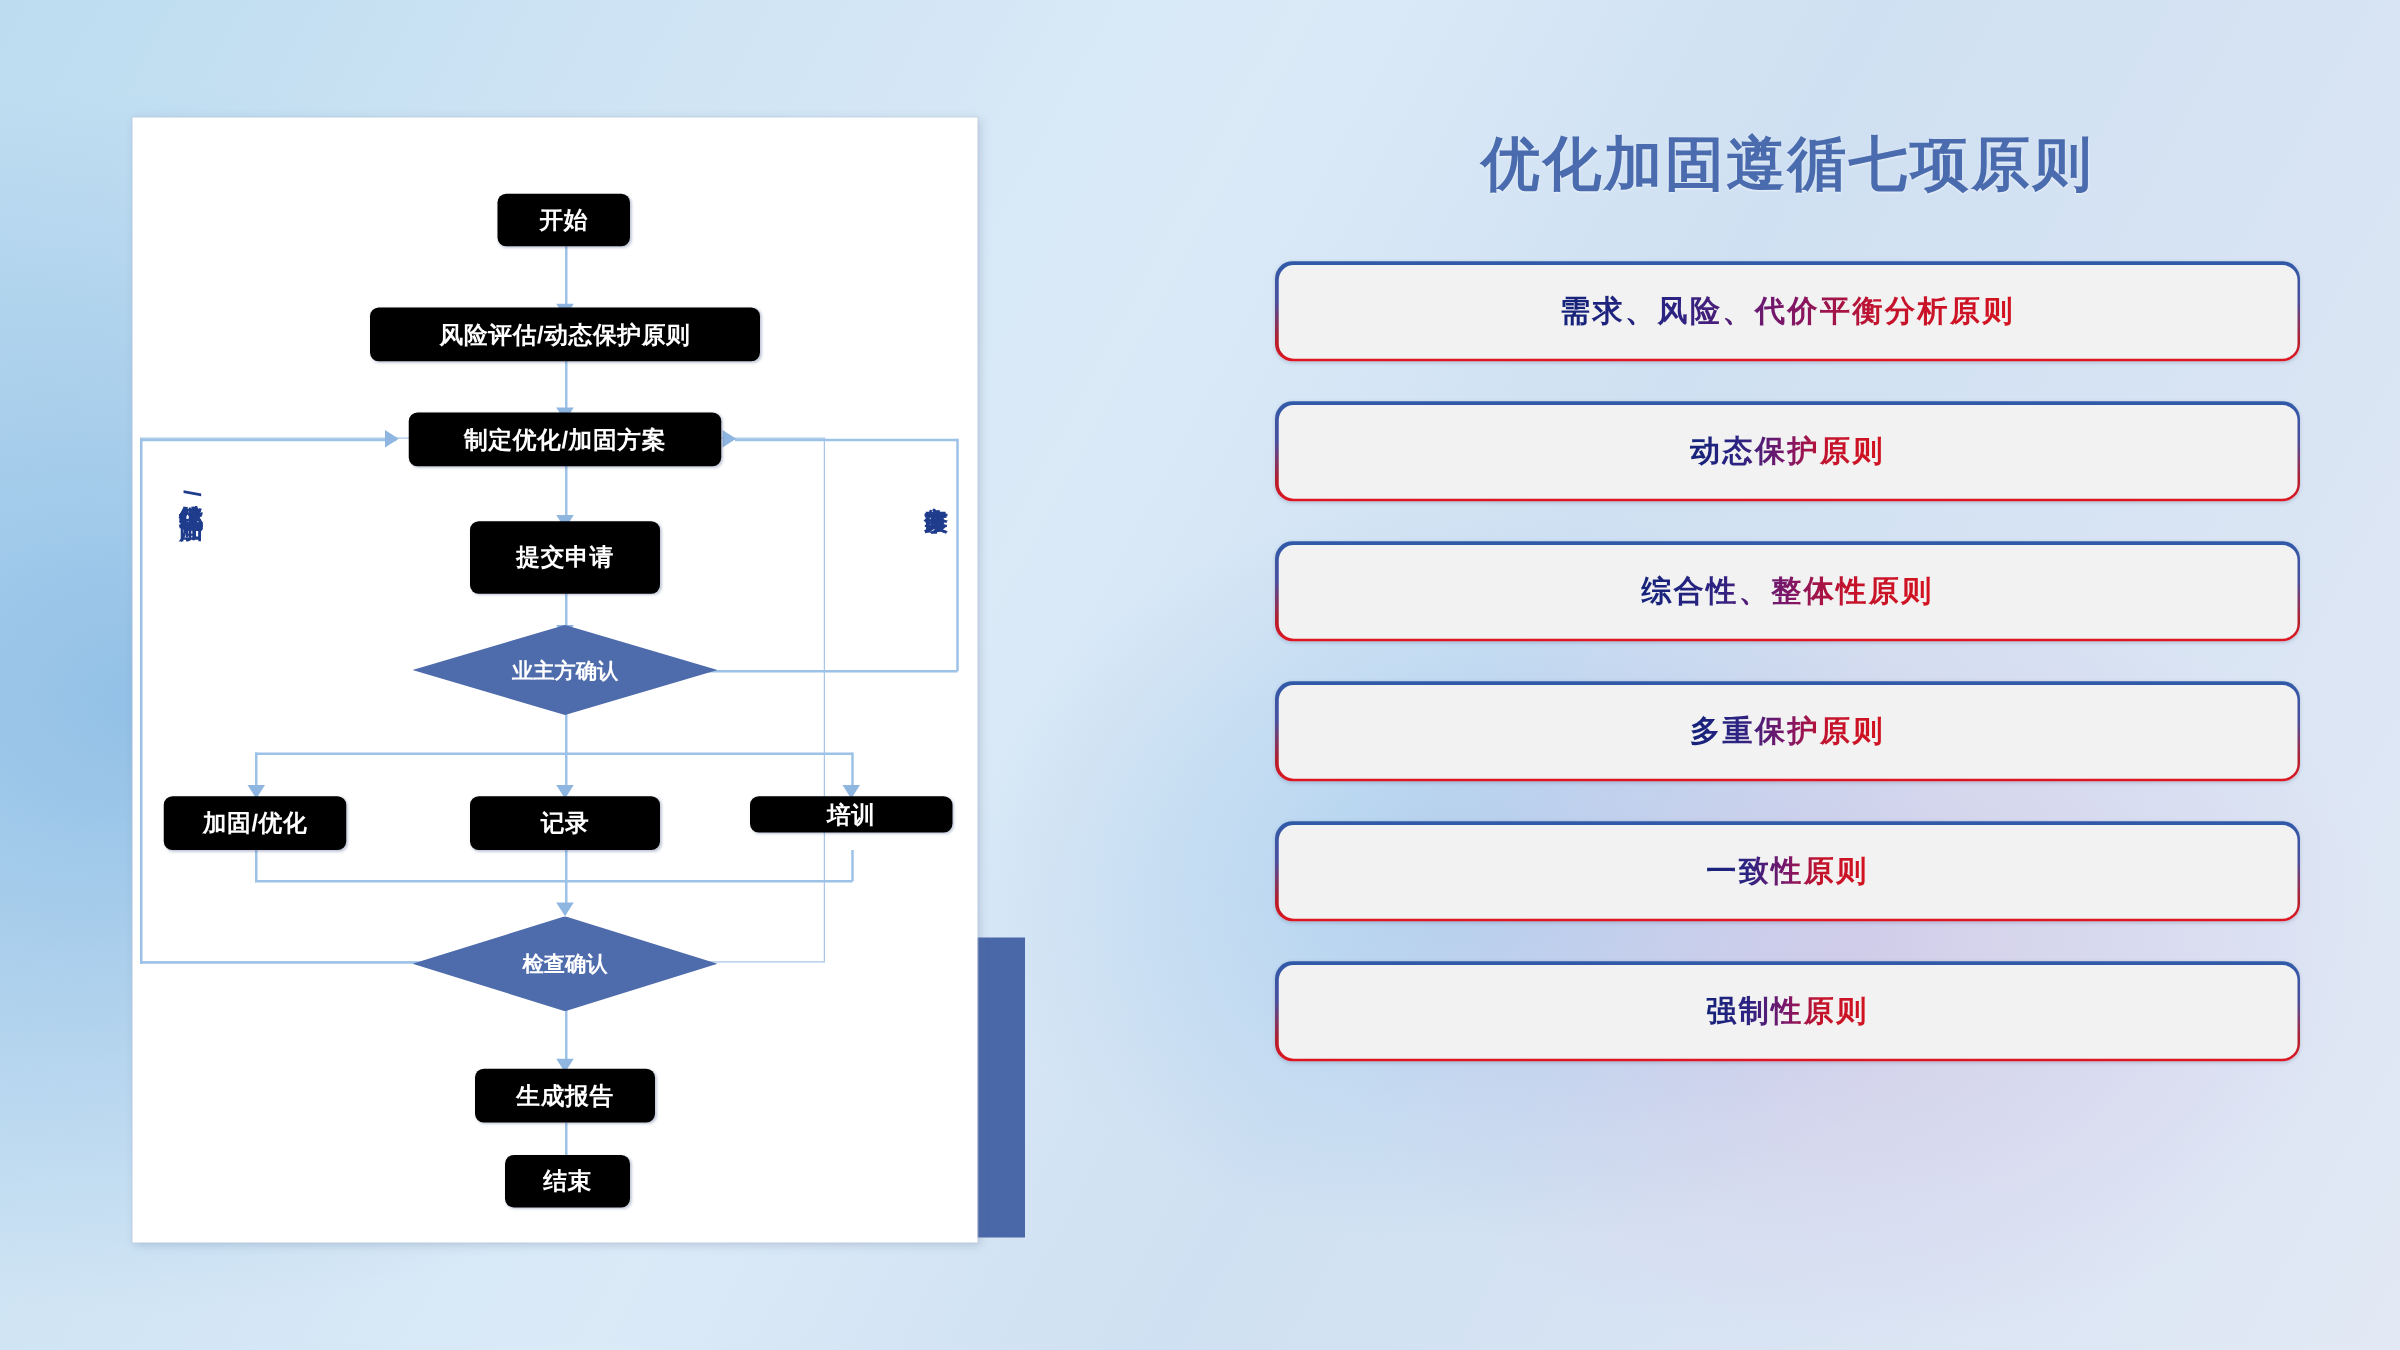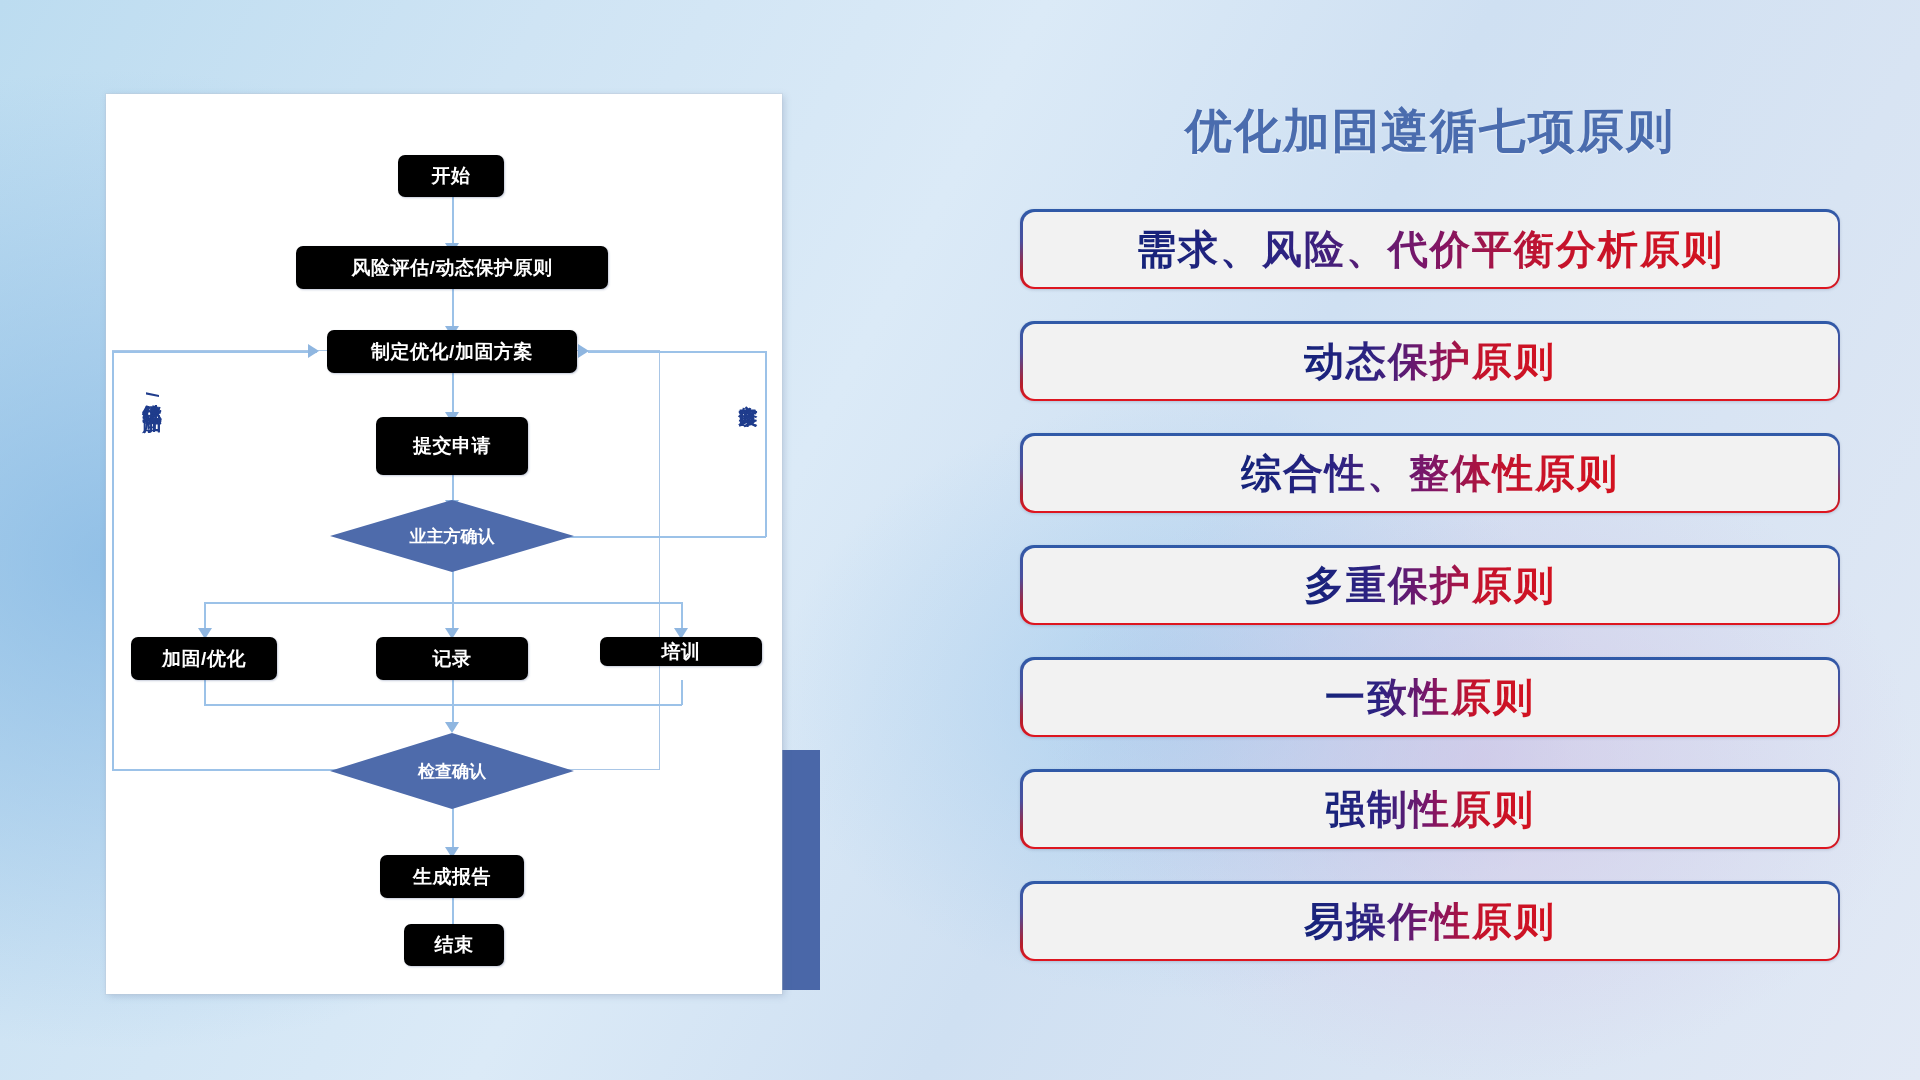--- a/index.html
+++ b/index.html
@@ -70,21 +70,21 @@
     border-radius:14px; padding:2.5px;
     background:linear-gradient(180deg,#2f5aa8 0%,#4a4f9e 40%,#b31f2e 78%,#e0151f 100%);
     box-shadow:0 1px 3px rgba(70,90,130,.25);
   }
   .principle-inner{
     width:100%; height:100%; border-radius:12px;
     background:#f2f2f2;
     display:flex; align-items:center; justify-content:center;
   }
   .principle-text{
-    font-size:40px; font-weight:bold; letter-spacing:2px;
+    font-size:24px; font-weight:bold; letter-spacing:2px;
     background:linear-gradient(90deg,#14237a 0%,#2d2382 26%,#7d1668 50%,#c4132c 70%,#d3121f 100%);
     -webkit-background-clip:text; background-clip:text;
     -webkit-text-fill-color:transparent; color:transparent;
     white-space:nowrap;
   }
 </style>
 </head>
 <body>
 
 <div id="flow-shadow-block"></div>
@@ -191,18 +191,13 @@
       <span class="principle-text">一致性原则</span>
     </div>
   </div>
 
   <div class="principle-card">
     <div class="principle-inner">
       <span class="principle-text">强制性原则</span>
     </div>
   </div>
 
-  <div class="principle-card">
-    <div class="principle-inner">
-      <span class="principle-text">易操作性原则</span>
-    </div>
-  </div>
 </div>
 
 </body></html>

